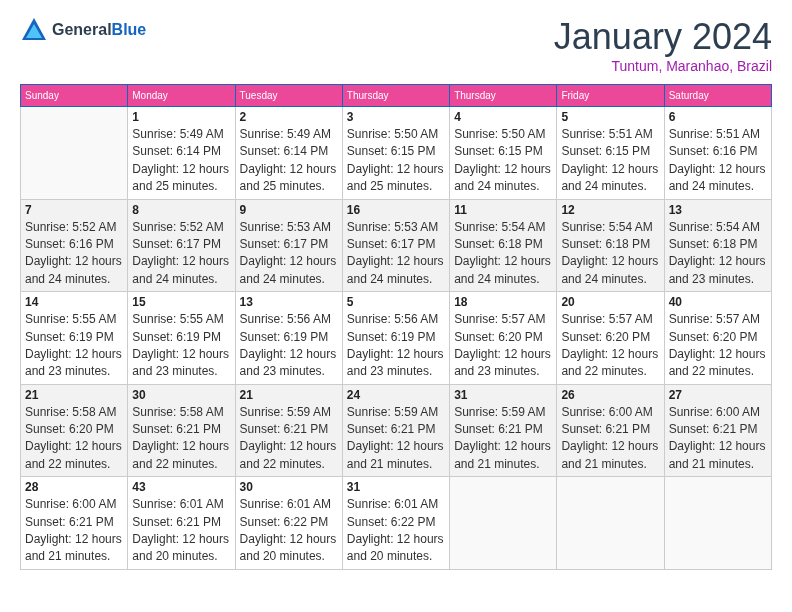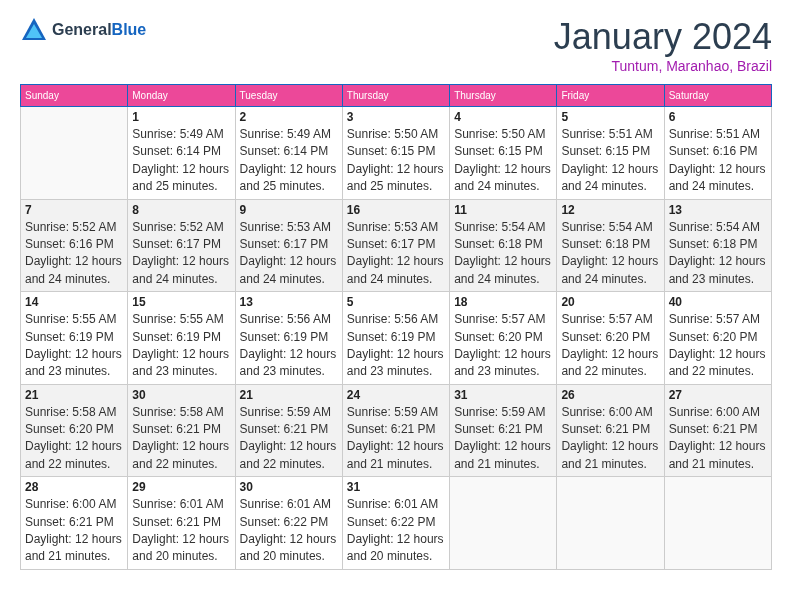--- a/index.html
+++ b/index.html
@@ -323,21 +323,21 @@
         </tr>
         <tr>
           <td>
             <span class="cell-date">28</span>
             <div class="cell-info" style="white-space: pre-line;">Sunrise: 6:00 AM
 Sunset: 6:21 PM
 Daylight: 12 hours
 and 21 minutes.</div>
           </td>
           <td>
-            <span class="cell-date">29</span>
+            <span class="cell-date">43</span>
             <div class="cell-info" style="white-space: pre-line;">Sunrise: 6:01 AM
 Sunset: 6:21 PM
 Daylight: 12 hours
 and 20 minutes.</div>
           </td>
           <td>
             <span class="cell-date">30</span>
             <div class="cell-info" style="white-space: pre-line;">Sunrise: 6:01 AM
 Sunset: 6:22 PM
 Daylight: 12 hours

